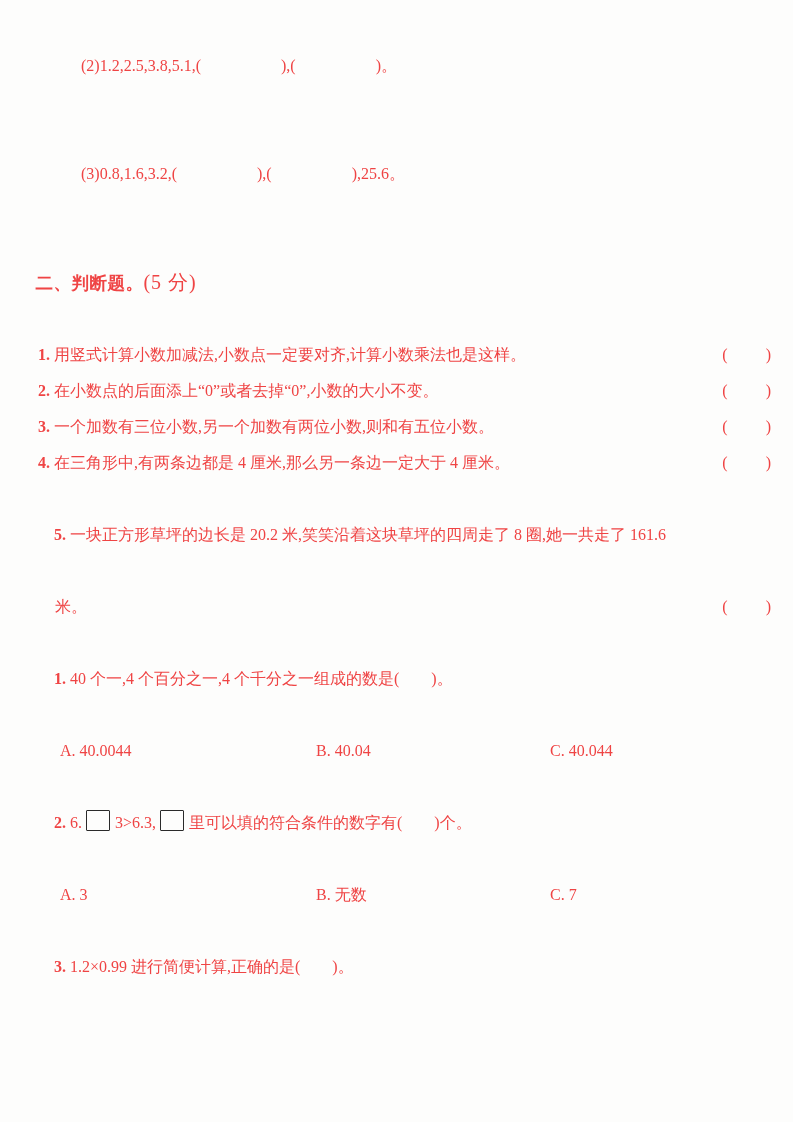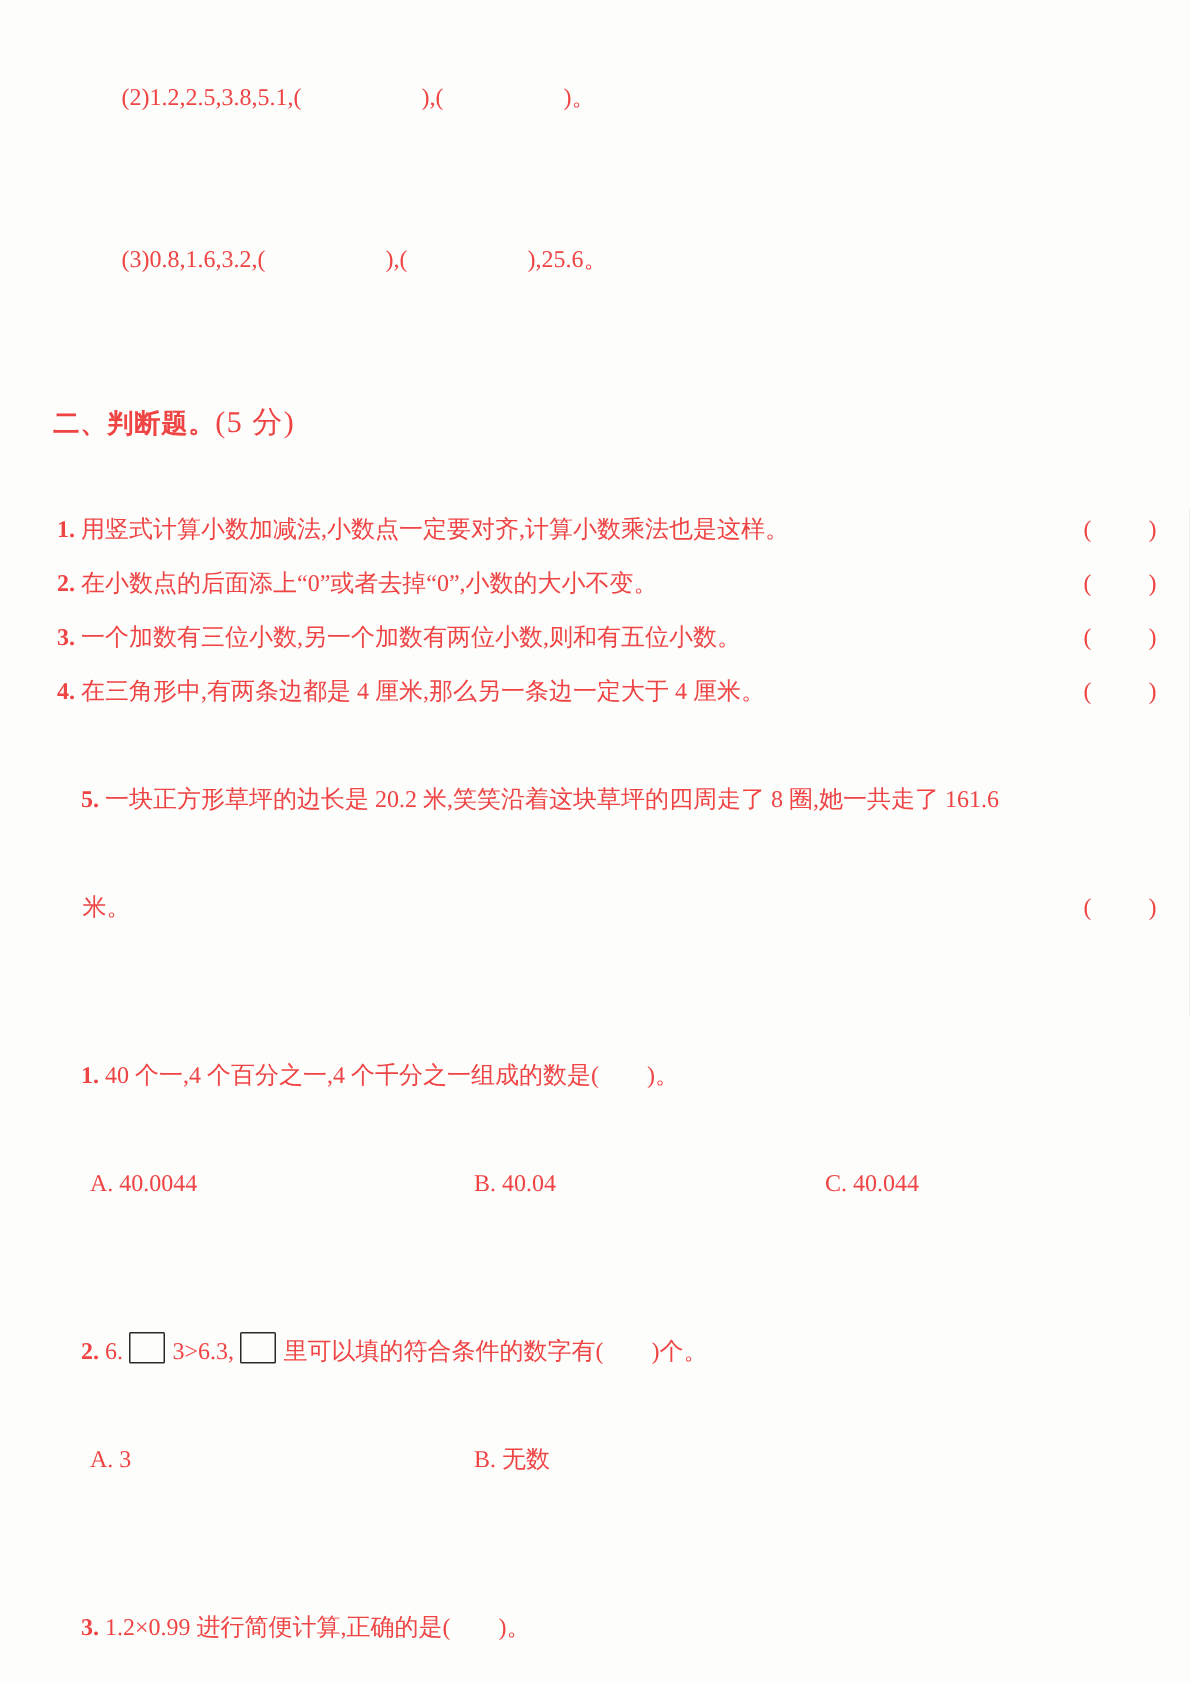--- a/index.html
+++ b/index.html
@@ -13,21 +13,21 @@
     font-size:16px;
     overflow:hidden;
     box-sizing:border-box;
     padding:12px 18px 0 14px;
   }
   .row{line-height:36px;white-space:pre;}
   b,.bold{font-weight:bold;}
   .sec-hdr{font-family:"Liberation Sans","DejaVu Sans",sans-serif;font-weight:bold;font-size:17.5px;letter-spacing:0.5px;}
   .sec-hdr .score{font-family:"Liberation Serif","DejaVu Serif",serif;font-weight:normal;font-size:20px;letter-spacing:1px;}
   .indent-fill{padding-left:51px;}
-  .indent-q{padding-left:24px;margin-top:40px;}
+  .indent-q{padding-left:24px;}
   .jrow{display:flex;justify-content:flex-end;}
   .jmain{padding-left:24px;white-space:pre-wrap;flex:1;}
   .paren{white-space:pre;letter-spacing:2px;padding-right:2px;}
   .opts{display:grid;grid-template-columns:256px 234px auto;padding-left:46px;}
   .opts span{white-space:pre;}
   .box{
     display:inline-block;width:22px;height:19px;
     border:1.6px solid #2a2a2a;border-radius:1px;
     vertical-align:-3px;margin:0 5px 0 4px;background:#fdfdfc;
   }
@@ -82,19 +82,20 @@
     <span>B. 40.04</span>
     <span>C. 40.044</span>
   </div>
 
   <div class="row indent-q">
     <b class="num">2.</b><span> 6.</span><span class="box"></span><span>3&gt;6.3,</span><span class="box"></span><span>里可以填的符合条件的数字有(　　)个。</span>
   </div>
   <div class="row opts">
     <span>A. 3</span>
     <span>B. 无数</span>
+    <span>C. 7</span>
   </div>
 
   <div class="row indent-q">
     <b class="num">3.</b><span> 1.2×0.99 进行简便计算,正确的是(　　)。</span>
   </div>
 
 </div>
 
 </body></html>

